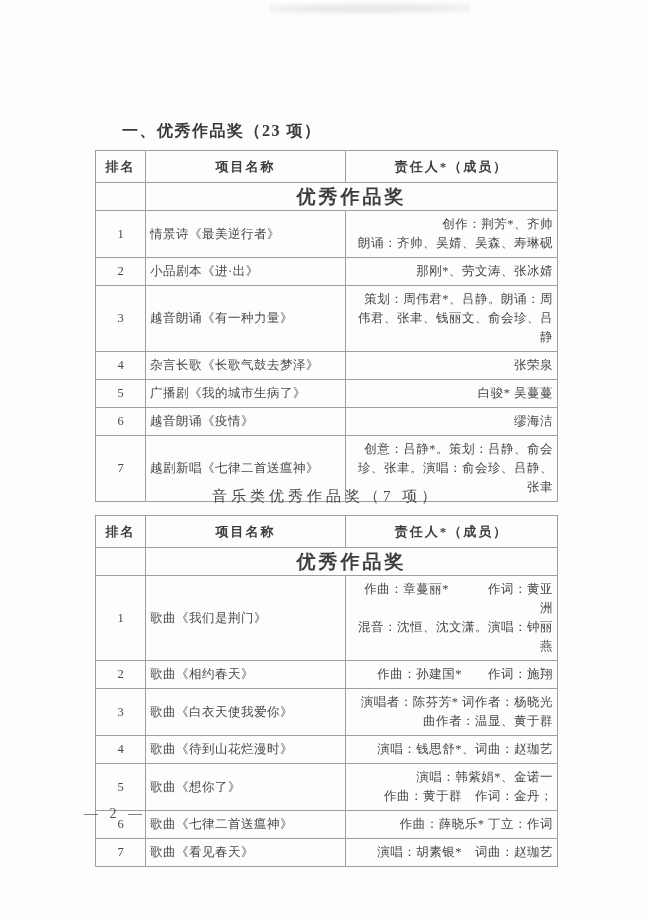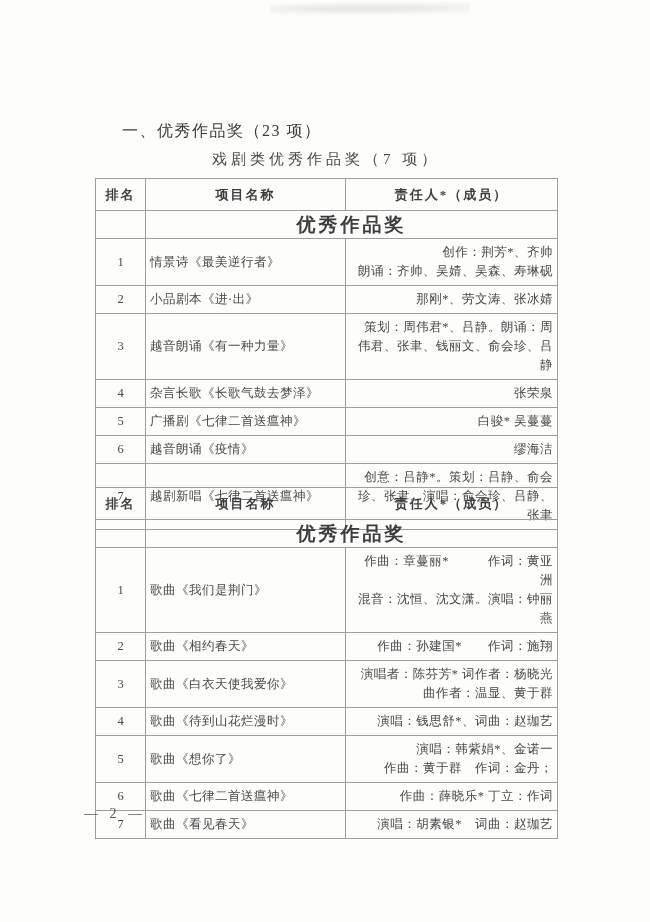--- a/index.html
+++ b/index.html
@@ -12,21 +12,21 @@
     position:relative;width:650px;height:922px;margin:0 auto;
     background:#fdfdfc;color:#444;overflow:hidden;
   }
   .scan-smudge{
     position:absolute;left:270px;top:2px;width:200px;height:14px;
     background:radial-gradient(ellipse at 30% 50%, rgba(180,180,180,.25), rgba(255,255,255,0) 70%),
                radial-gradient(ellipse at 75% 40%, rgba(180,180,180,.2), rgba(255,255,255,0) 70%);
   }
   .section-title{
     position:absolute;left:122px;top:121px;
-    font-size:16px;font-weight:normal;color:#3a3a3a;letter-spacing:1.5px;
+    font-size:16px;font-weight:bold;color:#3a3a3a;letter-spacing:1.5px;
   }
   .table-block{position:absolute;left:95px;width:462px;}
   .table-block.first{top:150px;}
   .table-block.second{top:487px;}
   .table-caption{
     text-align:center;font-size:15px;color:#4a4a4a;
     letter-spacing:4px;margin:0 0 9px 0;
   }
   table.awards{
     width:462px;border-collapse:collapse;table-layout:fixed;
@@ -63,21 +63,20 @@
 </head>
 <body>
 
 <div class="page">
 
   <div class="scan-smudge"></div>
 
   <div class="section-title">一、优秀作品奖（23 项）</div>
 
   <div class="table-block first">
-    <div class="table-caption">戏剧类优秀作品奖（7 项）</div>
     <table class="awards">
       <colgroup>
           <col class="c-rank">
           <col class="c-project">
           <col class="c-members">
         </colgroup>
       <thead>
         <tr>
           <th class="head">排名</th>
           <th class="head">项目名称</th>
@@ -113,21 +112,21 @@
           </tr>
           <tr>
             <td class="rank">4</td>
             <td class="project">杂言长歌《长歌气鼓去梦泽》</td>
             <td class="members">
               <div class="line">张荣泉</div>
             </td>
           </tr>
           <tr>
             <td class="rank">5</td>
-            <td class="project">广播剧《七律二首送瘟神》</td>
+            <td class="project">广播剧《我的城市生病了》</td>
             <td class="members">
               <div class="line">白骏* 吴蔓蔓</div>
             </td>
           </tr>
           <tr>
             <td class="rank">6</td>
             <td class="project">越音朗诵《疫情》</td>
             <td class="members">
               <div class="line">缪海洁</div>
             </td>
@@ -137,20 +136,21 @@
             <td class="project">越剧新唱《七律二首送瘟神》</td>
             <td class="members">
               <div class="line">创意：吕静*。策划：吕静、俞会珍、张聿。演唱：俞会珍、吕静、张聿</div>
             </td>
           </tr>
         </tbody>
     </table>
   </div>
 
   <div class="table-block second">
+    <div class="table-caption">音乐类优秀作品奖（7 项）</div>
     <table class="awards">
       <colgroup>
           <col class="c-rank">
           <col class="c-project">
           <col class="c-members">
         </colgroup>
       <thead>
         <tr>
           <th class="head">排名</th>
           <th class="head">项目名称</th>

